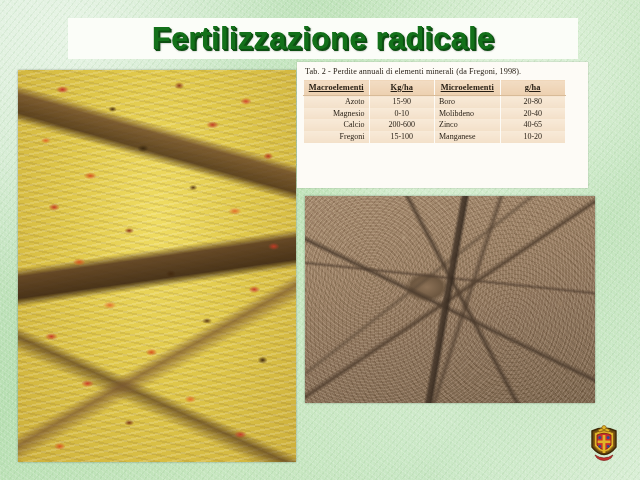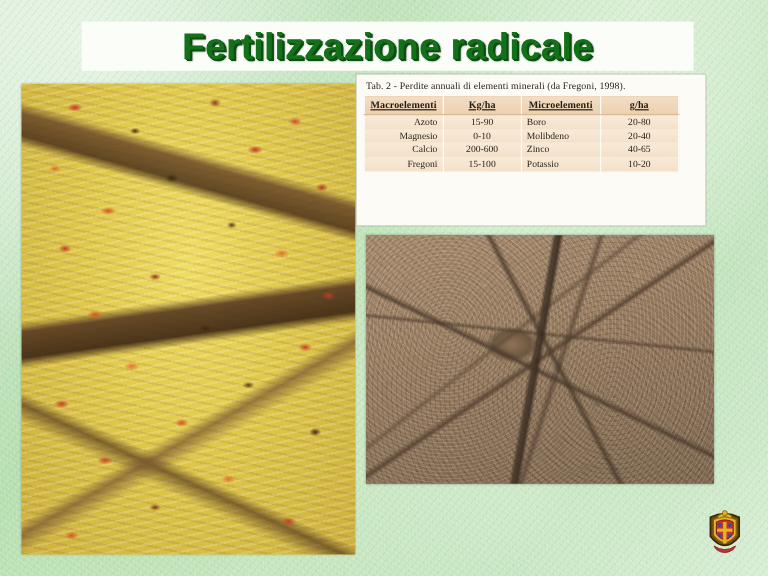--- a/index.html
+++ b/index.html
@@ -257,21 +257,21 @@
         </tr>
         <tr>
           <td class="c-name">Calcio</td>
           <td class="c-val">200-600</td>
           <td class="c-micro">Zinco</td>
           <td class="c-gha">40-65</td>
         </tr>
         <tr>
           <td class="c-name">Fregoni</td>
           <td class="c-val">15-100</td>
-          <td class="c-micro">Potassio</td>
+          <td class="c-micro">Manganese</td>
           <td class="c-gha">10-20</td>
         </tr>
       </tbody>
     </table>
   </div>
 
   <div class="root-photo" title="Fotografia di radici di vite scoperte nel terreno bruno"></div>
 
   <div class="crest">
     <svg viewBox="0 0 32 40" width="32" height="40" aria-hidden="true">

